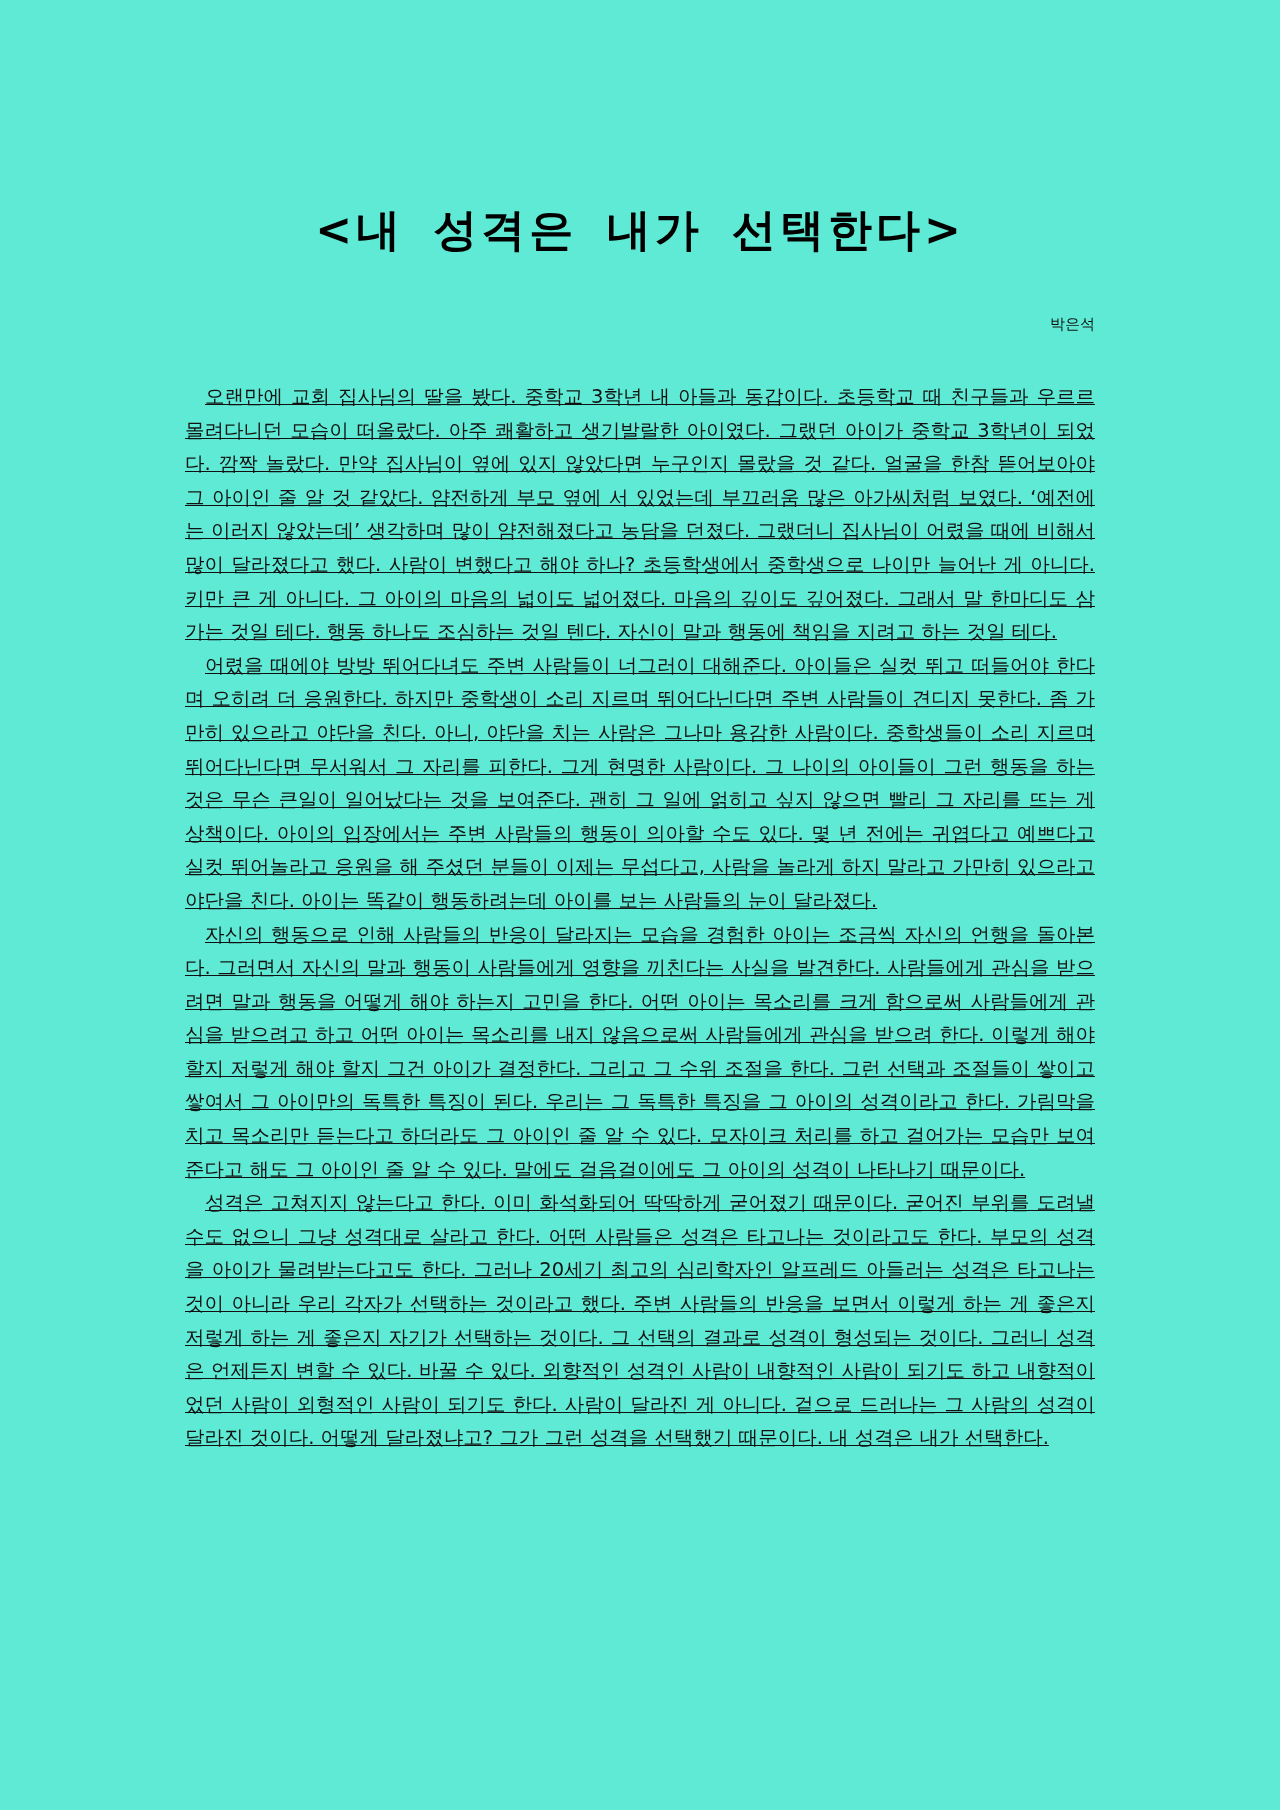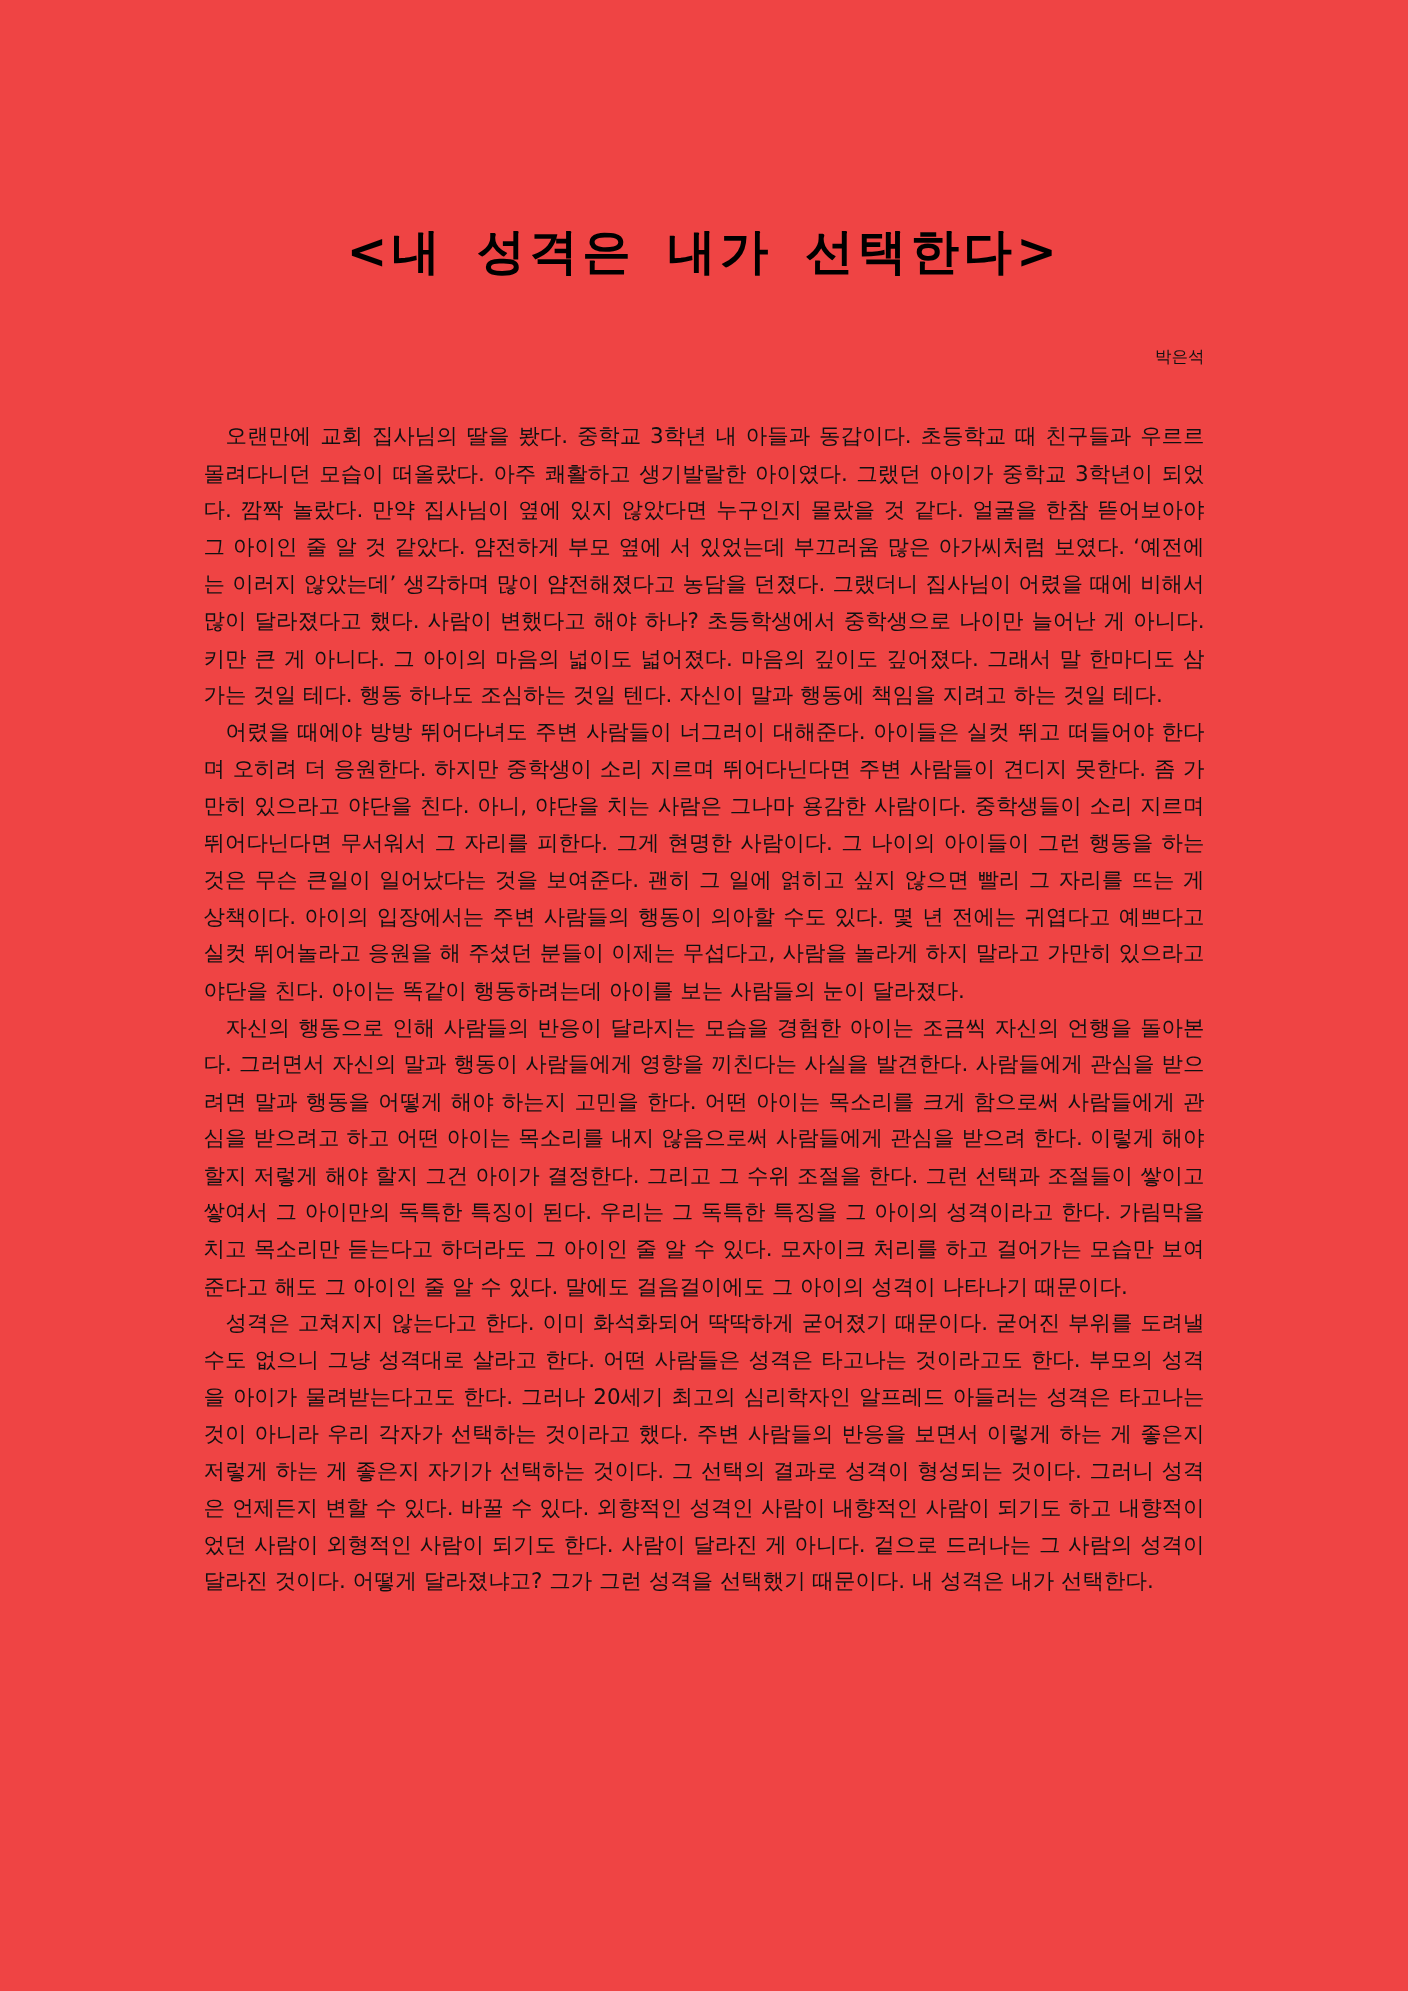--- a/index.html
+++ b/index.html
@@ -1,36 +1,36 @@
 <!DOCTYPE html>
 <html><head>
 <meta charset="utf-8">
 <style>
   html, body { margin: 0; padding: 0; background: #ffffff; }
   body { width: 1280px; height: 1810px; position: relative; overflow: hidden; }
-  .page { position: absolute; left: 0; top: 0; width: 1280px; height: 1810px; background: #ef4444; }
+  .page { position: absolute; left: 0; top: 0; width: 1280px; height: 1810px; background: #5eead4; }
   .title {
     position: absolute; left: 0; width: 1280px; top: 200px;
     text-align: center;
     font-family: "DejaVu Sans", sans-serif;
     font-weight: bold; font-size: 44px; line-height: 60px;
     color: #000; letter-spacing: 4px; word-spacing: 10px;
   }
   .author {
     position: absolute; right: 185px; top: 315px;
     font-family: "DejaVu Sans", sans-serif;
     font-size: 15px; color: #111;
   }
   .body {
     position: absolute; left: 185px; top: 380px; width: 910px;
     font-family: "DejaVu Sans", sans-serif;
     font-size: 19.5px; line-height: 33.6px; color: #111;
     text-align: justify;
   }
-  .body p { margin: 0; text-indent: 20px; }
+  .body p { margin: 0; text-indent: 20px; text-decoration: underline; }
 </style>
 </head>
 <body>
 
 <div class="page">
   <div class="title">&lt;내 성격은 내가 선택한다&gt;</div>
   <div class="author">박은석</div>
   <div class="body">
     <p>오랜만에 교회 집사님의 딸을 봤다. 중학교 3학년 내 아들과 동갑이다. 초등학교 때 친구들과 우르르 몰려다니던 모습이 떠올랐다. 아주 쾌활하고 생기발랄한 아이였다. 그랬던 아이가 중학교 3학년이 되었다. 깜짝 놀랐다. 만약 집사님이 옆에 있지 않았다면 누구인지 몰랐을 것 같다. 얼굴을 한참 뜯어보아야 그 아이인 줄 알 것 같았다. 얌전하게 부모 옆에 서 있었는데 부끄러움 많은 아가씨처럼 보였다. ‘예전에는 이러지 않았는데’ 생각하며 많이 얌전해졌다고 농담을 던졌다. 그랬더니 집사님이 어렸을 때에 비해서 많이 달라졌다고 했다. 사람이 변했다고 해야 하나? 초등학생에서 중학생으로 나이만 늘어난 게 아니다. 키만 큰 게 아니다. 그 아이의 마음의 넓이도 넓어졌다. 마음의 깊이도 깊어졌다. 그래서 말 한마디도 삼가는 것일 테다. 행동 하나도 조심하는 것일 텐다. 자신이 말과 행동에 책임을 지려고 하는 것일 테다.</p>
     <p>어렸을 때에야 방방 뛰어다녀도 주변 사람들이 너그러이 대해준다. 아이들은 실컷 뛰고 떠들어야 한다며 오히려 더 응원한다. 하지만 중학생이 소리 지르며 뛰어다닌다면 주변 사람들이 견디지 못한다. 좀 가만히 있으라고 야단을 친다. 아니, 야단을 치는 사람은 그나마 용감한 사람이다. 중학생들이 소리 지르며 뛰어다닌다면 무서워서 그 자리를 피한다. 그게 현명한 사람이다. 그 나이의 아이들이 그런 행동을 하는 것은 무슨 큰일이 일어났다는 것을 보여준다. 괜히 그 일에 얽히고 싶지 않으면 빨리 그 자리를 뜨는 게 상책이다. 아이의 입장에서는 주변 사람들의 행동이 의아할 수도 있다. 몇 년 전에는 귀엽다고 예쁘다고 실컷 뛰어놀라고 응원을 해 주셨던 분들이 이제는 무섭다고, 사람을 놀라게 하지 말라고 가만히 있으라고 야단을 친다. 아이는 똑같이 행동하려는데 아이를 보는 사람들의 눈이 달라졌다.</p>

